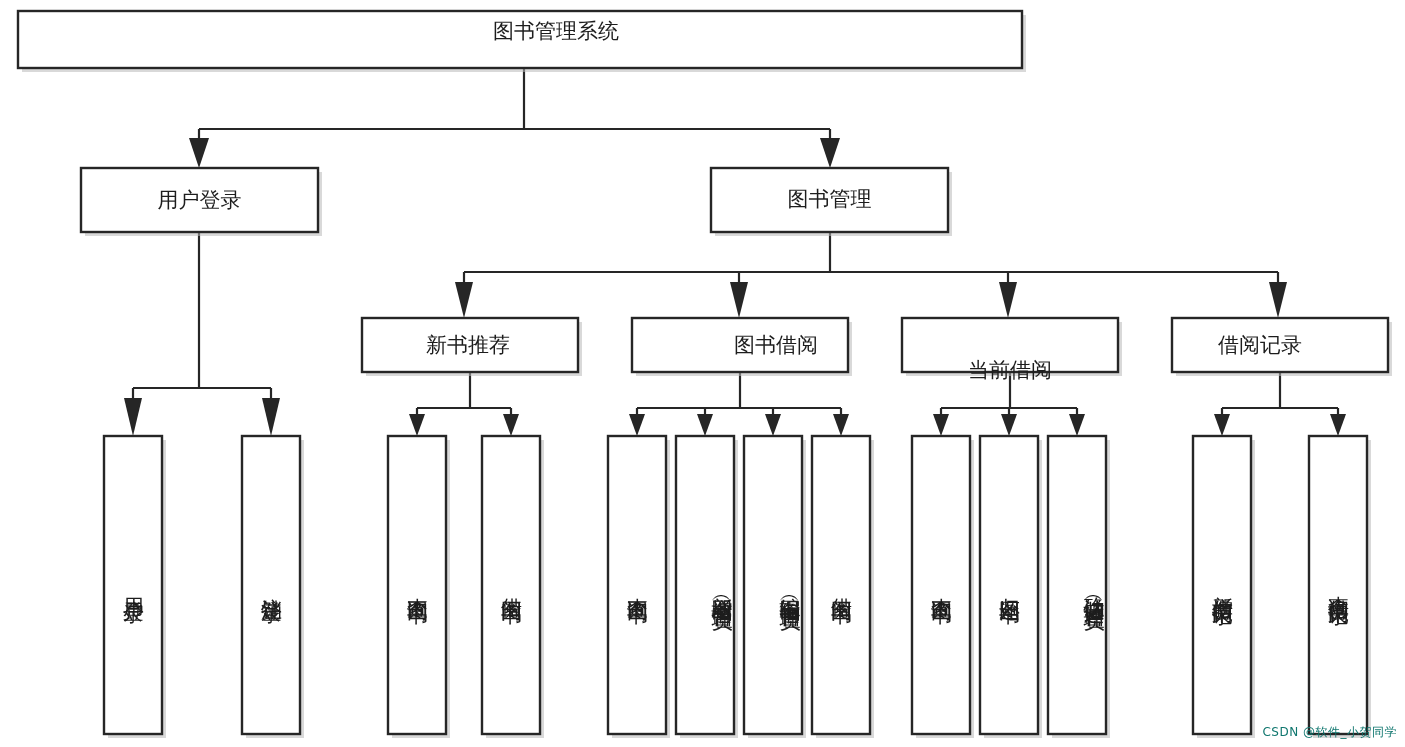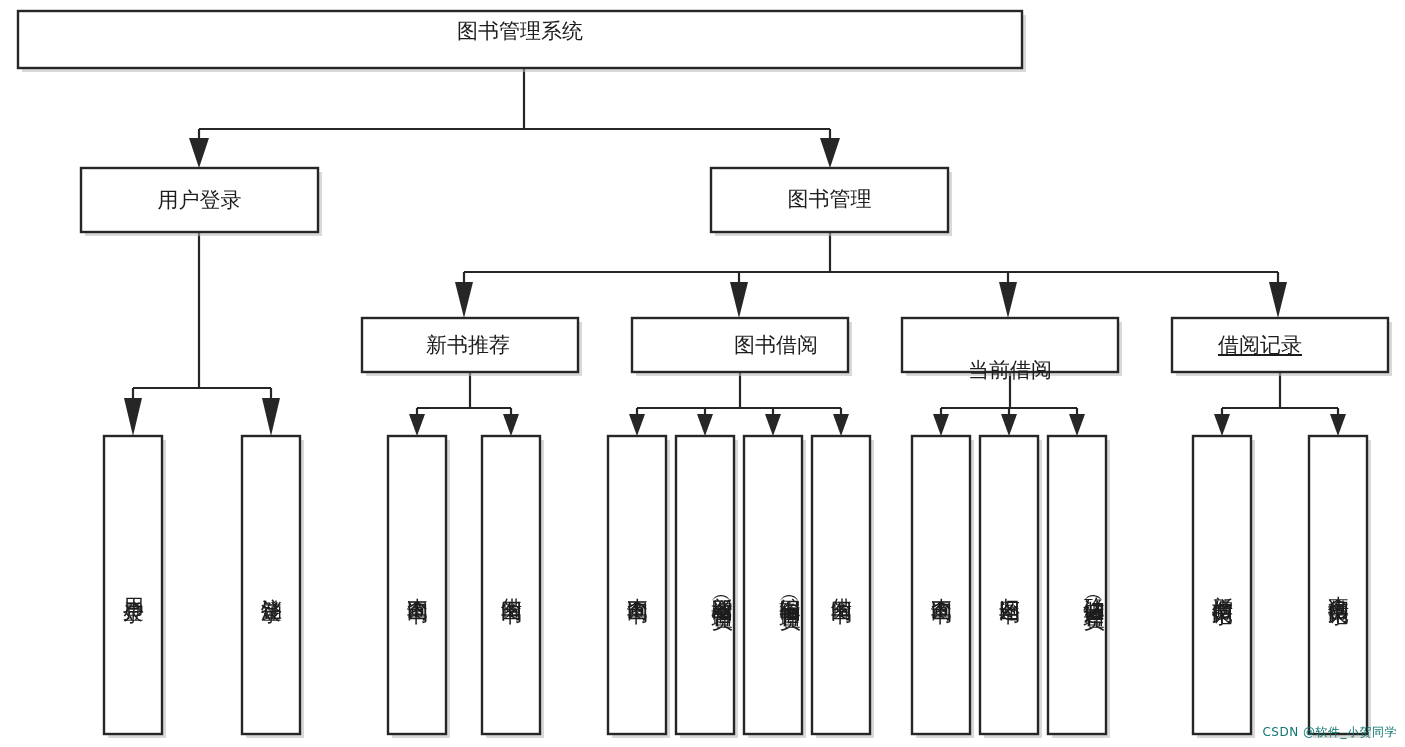--- a/index.html
+++ b/index.html
@@ -210,29 +210,29 @@
       <rect class="node-rect" x="1048" y="436" width="58" height="298"></rect>
 
       <rect class="node-rect-shadow" x="1197" y="440" width="58" height="298"></rect>
       <rect class="node-rect" x="1193" y="436" width="58" height="298"></rect>
 
       <rect class="node-rect-shadow" x="1313" y="440" width="58" height="298"></rect>
       <rect class="node-rect" x="1309" y="436" width="58" height="298"></rect>
     </g>
   </svg>
 
-  <div class="hlabel" style="left:18px; top:11px; width:1004px; height:39px;">图书管理系统</div>
+  <div class="hlabel" style="left:18px; top:11px; width:1004px; height:39px;padding-left:36px;">图书管理系统</div>
 
   <div class="hlabel" style="left:81px; top:168px; width:237px; height:64px;">用户登录</div>
   <div class="hlabel" style="left:711px; top:168px; width:237px; height:62px;">图书管理</div>
 
   <div class="hlabel" style="left:362px; top:318px; width:212px; height:54px;">新书推荐</div>
   <div class="hlabel" style="left:632px; top:318px; width:216px; height:54px;padding-left:36px;">图书借阅</div>
   <div class="hlabel" style="left:902px; top:318px; width:216px; height:54px;margin-top:25px;">当前借阅</div>
-  <div class="hlabel" style="left:1172px; top:318px; width:176px; height:54px;text-decoration:underline;">借阅记录</div>
+  <div class="hlabel" style="left:1172px; top:318px; width:176px; height:54px;">借阅记录</div>
 
   <div class="vlabel mid" style="left:104px; top:436px; width:58px; height:298px;">用户登录</div>
   <div class="vlabel mid" style="left:242px; top:436px; width:58px; height:298px;">注销登录</div>
 
   <div class="vlabel mid" style="left:388px; top:436px; width:58px; height:298px;">查询图书</div>
   <div class="vlabel mid" style="left:482px; top:436px; width:58px; height:298px;">借阅图书</div>
 
   <div class="vlabel mid" style="left:608px; top:436px; width:58px; height:298px;">查询图书</div>
   <div class="vlabel" style="left:676px; top:444px; width:58px; height:290px;">新增图书（管理员）</div>
   <div class="vlabel" style="left:744px; top:444px; width:58px; height:290px;">编辑图书（管理员）</div>

